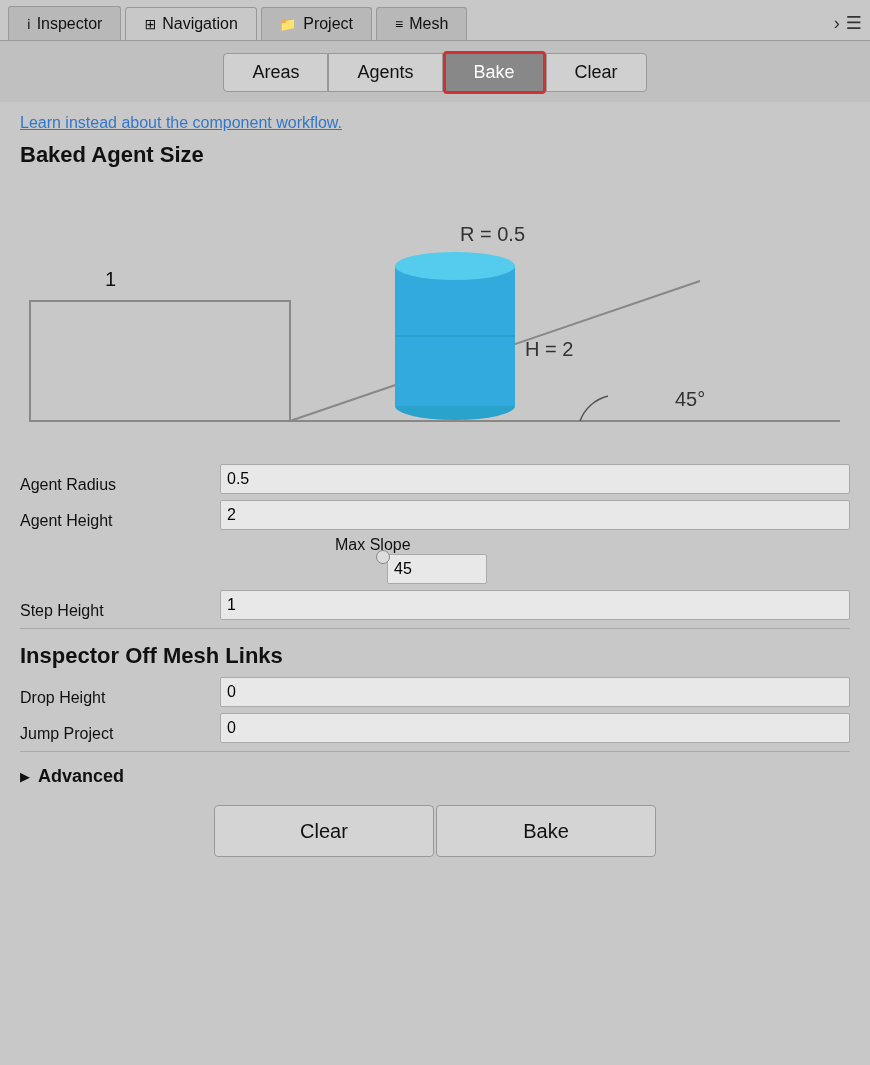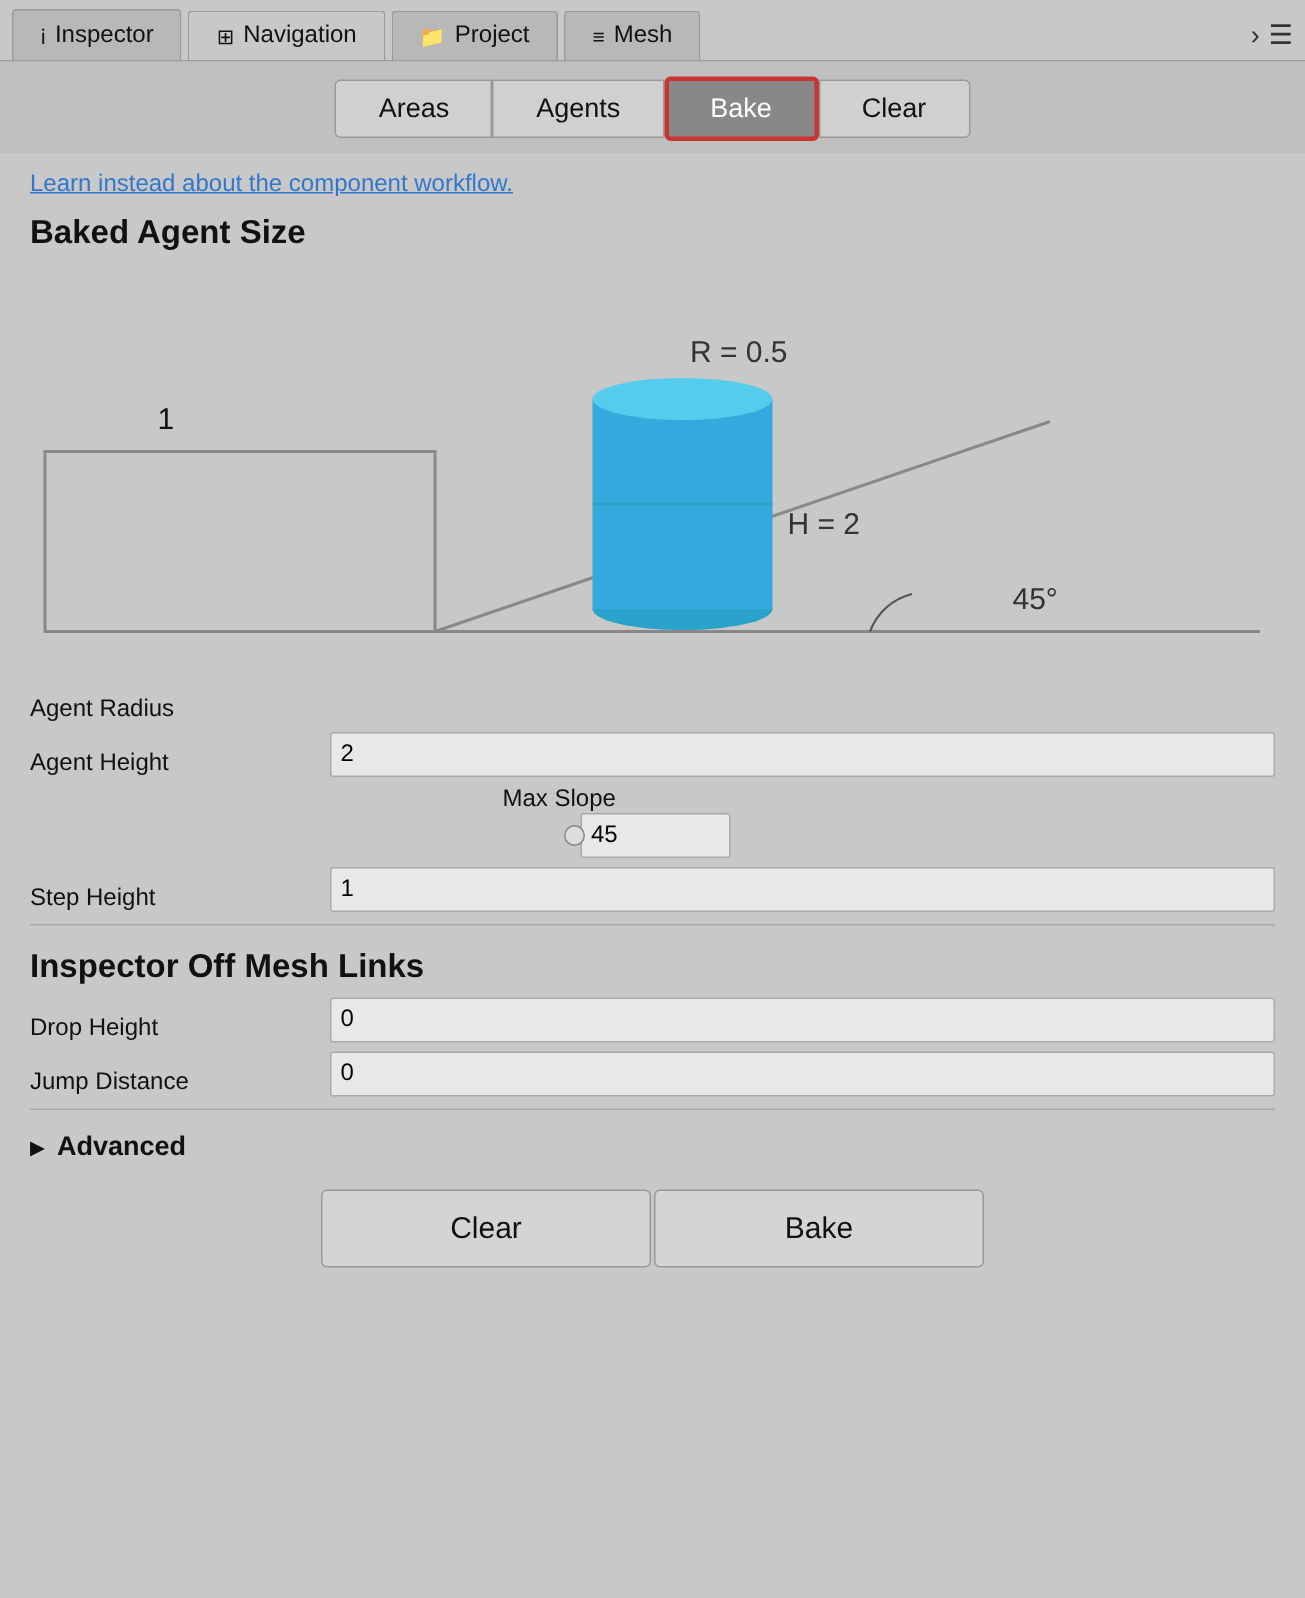--- a/index.html
+++ b/index.html
@@ -142,21 +142,21 @@
       margin-bottom: 6px;
       flex-direction: column;
     }
     .slider-label {
       width: 200px;
       font-size: 16px;
     }
     .slider-container {
       flex: 1;
       display: flex;
-      align-items: center;
+      align-items: flex-start;
       gap: 4px;
     }
     .slider-track {
       flex: 1;
       height: 6px;
       background: #999;
       border-radius: 3px;
       position: relative;
     }
     .slider-fill {
@@ -305,20 +305,21 @@
       <text x="505" y="175" font-size="20" fill="#333" font-family="Arial">H = 2</text>
 
       <text x="655" y="225" font-size="20" fill="#333" font-family="Arial">45°</text>
 
       <path d="M 560 240 A 40 40 0 0 1 588 215" fill="none" stroke="#555" stroke-width="1.5"></path>
     </svg>
   </div>
 
   <div class="form-row">
     <div class="form-label">Agent Radius</div>
+    <input class="form-input" type="text" value="0.5" style="">
   </div>
 
   <div class="form-row">
     <div class="form-label">Agent Height</div>
     <input class="form-input" type="text" value="2" style="">
   </div>
 
   <div class="slider-row">
     <div class="slider-label">Max Slope</div>
     <div class="slider-container">
@@ -338,21 +339,21 @@
   <hr class="separator-line">
 
   <div class="section-title section-divider">Inspector Off Mesh Links</div>
 
   <div class="form-row">
     <div class="form-label">Drop Height</div>
     <input class="form-input" type="text" value="0" style="">
   </div>
 
   <div class="form-row">
-    <div class="form-label">Jump Distance</div>
+    <div class="form-label">Jump Project</div>
     <input class="form-input" type="text" value="0" style="">
   </div>
 
   <hr class="separator-line">
 
   <div class="advanced-row">
     <span class="advanced-arrow">▶</span>
     <span class="advanced-label">Advanced</span>
   </div>
 

